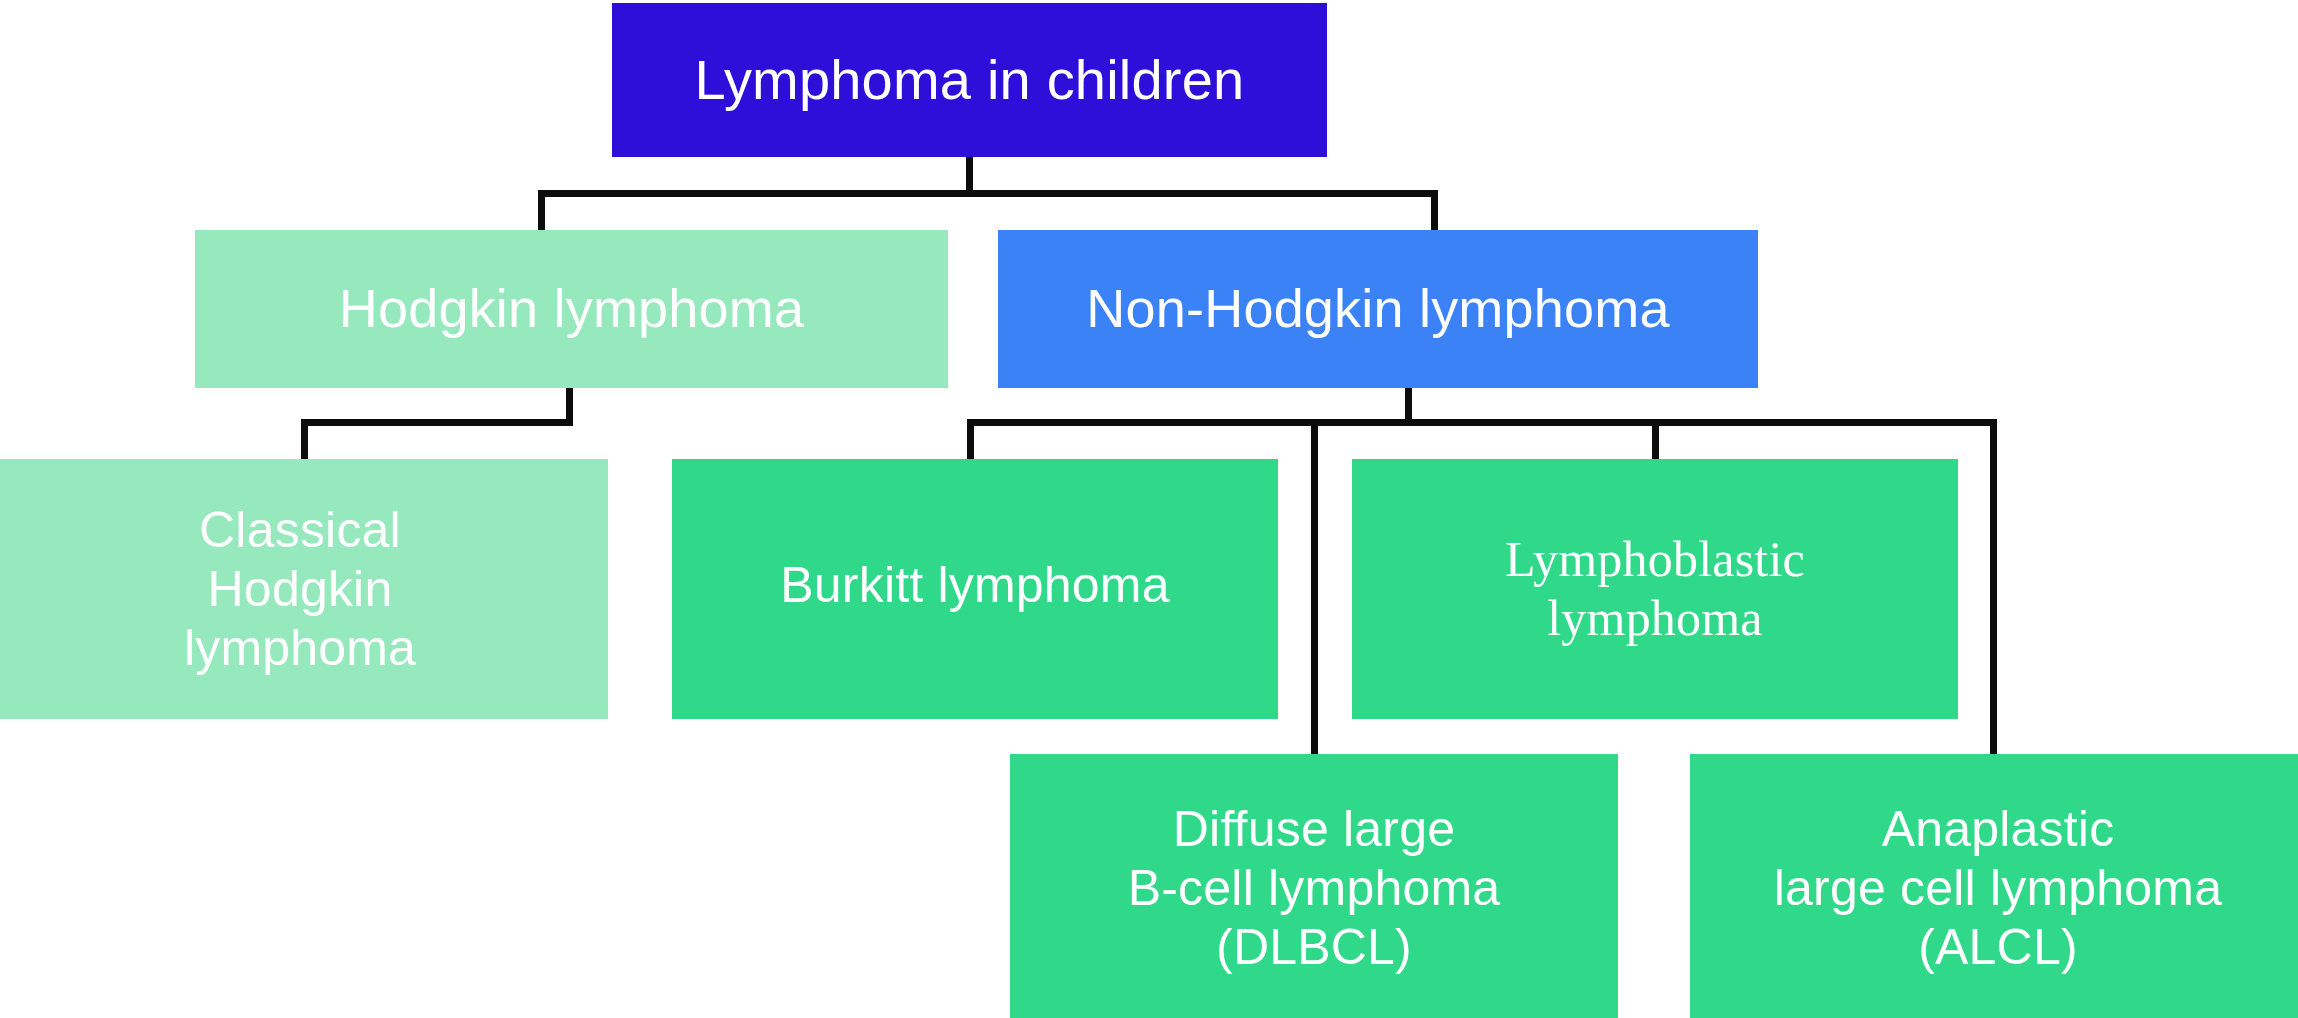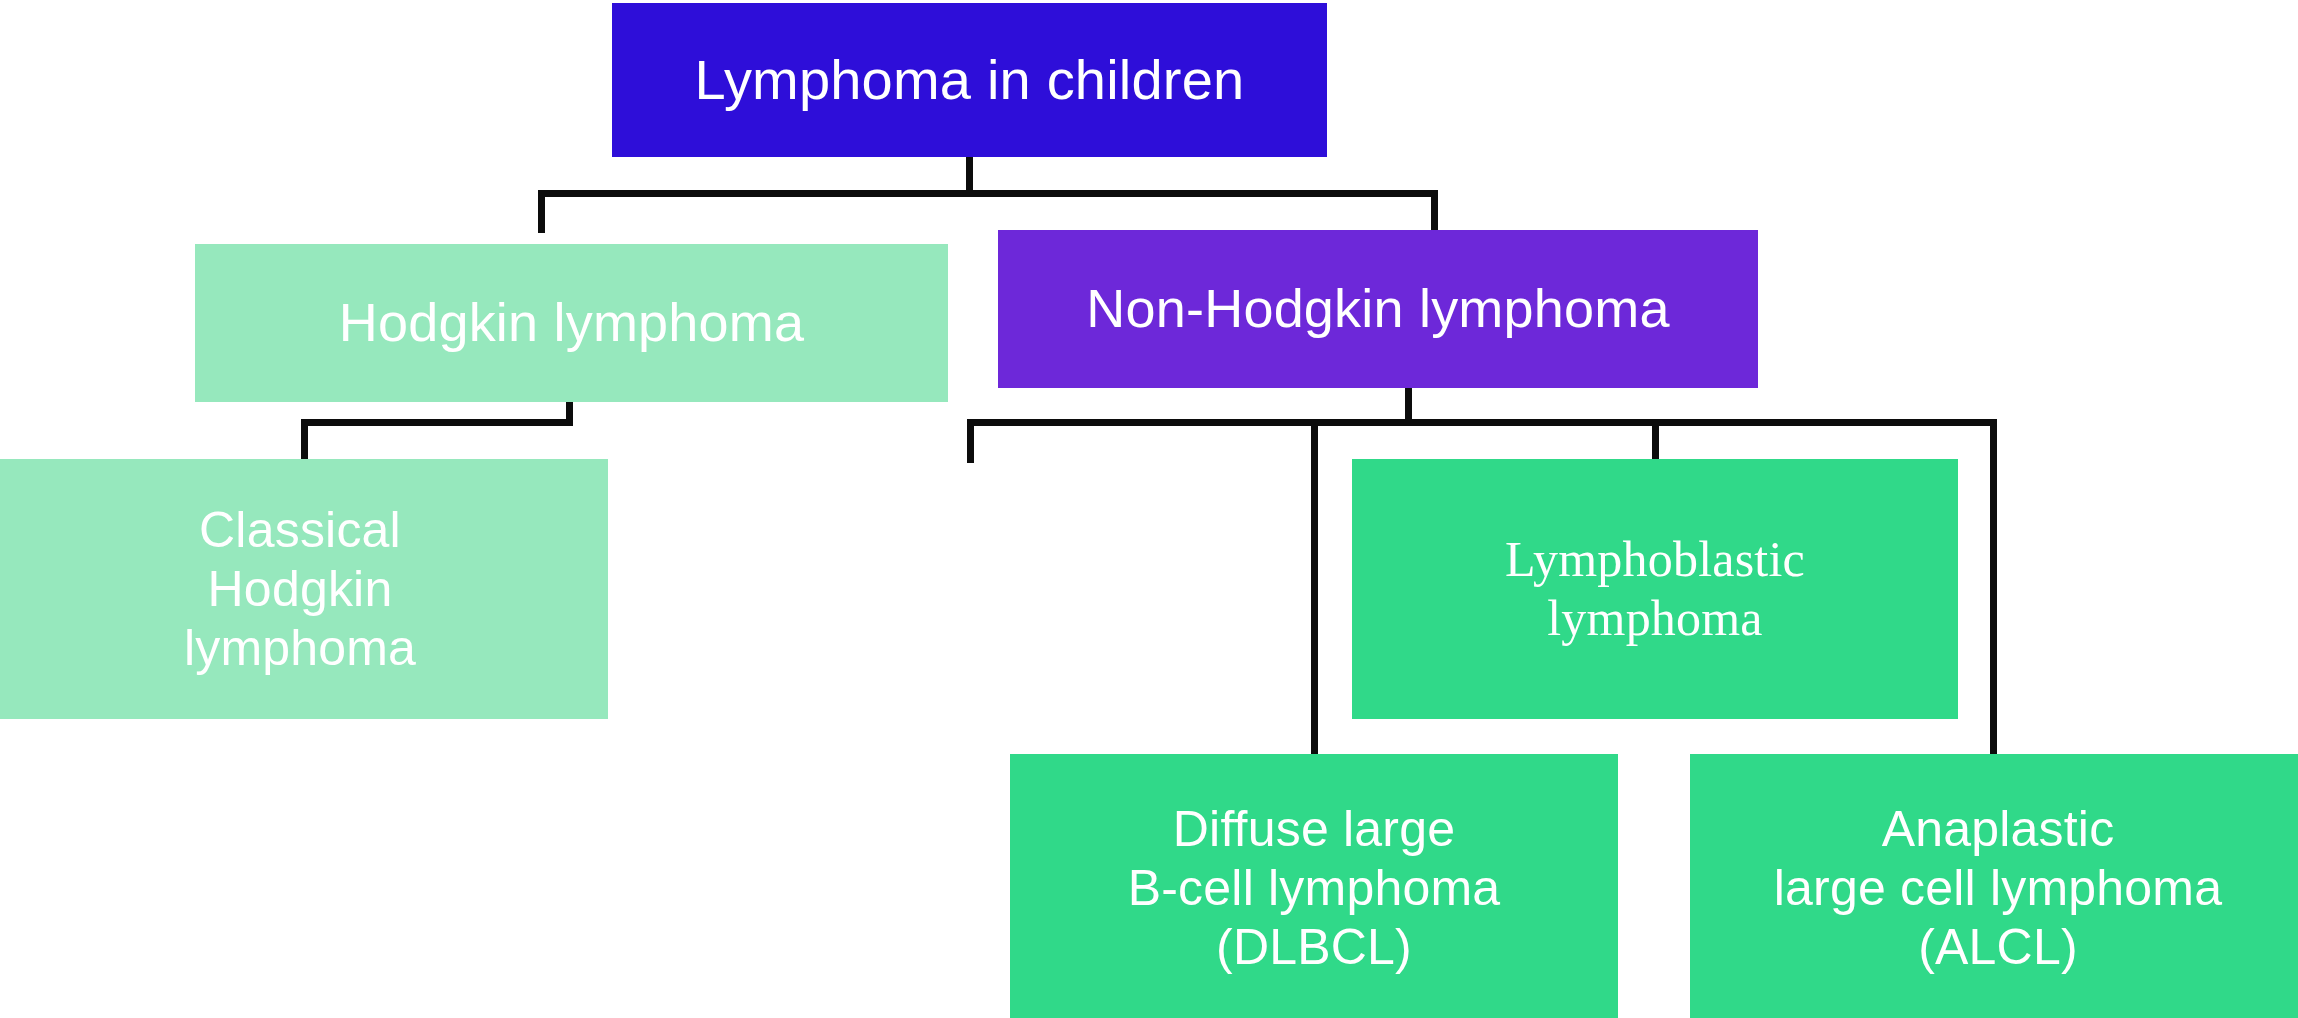--- a/index.html
+++ b/index.html
@@ -33,27 +33,27 @@
 
   
   #node-root {
     left: 612px; top: 3px; width: 715px; height: 154px;
     background: #2e0ed9;
     font-size: 56px;
   }
 
   
   #node-hodgkin {
-    left: 195px; top: 244px; width: 753px; height: 158px;
+    left: 195px; top: 230px; width: 753px; height: 158px;
     background: #96e8bd;
     font-size: 54px;
   }
   #node-nonhodgkin {
     left: 998px; top: 230px; width: 760px; height: 158px;
-    background: #6d28d9;
+    background: #3b82f6;
     font-size: 54px;
   }
 
   
   #node-classical {
     left: -8px; top: 459px; width: 616px; height: 260px;
     background: #96e8bd;
     font-size: 50px;
   }
   #node-burkitt {
@@ -130,20 +130,23 @@
   </div>
 
   <div class="node" id="node-nonhodgkin">
     <span class="label">Non-Hodgkin lymphoma</span>
   </div>
 
   <div class="node" id="node-classical">
     <span class="label">Classical<br>Hodgkin<br>lymphoma</span>
   </div>
 
+  <div class="node" id="node-burkitt">
+    <span class="label">Burkitt lymphoma</span>
+  </div>
 
   <div class="node" id="node-lymphoblastic">
     <span class="label">Lymphoblastic<br>lymphoma</span>
   </div>
 
   <div class="node" id="node-dlbcl">
     <span class="label">Diffuse large<br>B-cell lymphoma<br>(DLBCL)</span>
   </div>
 
   <div class="node" id="node-alcl">

